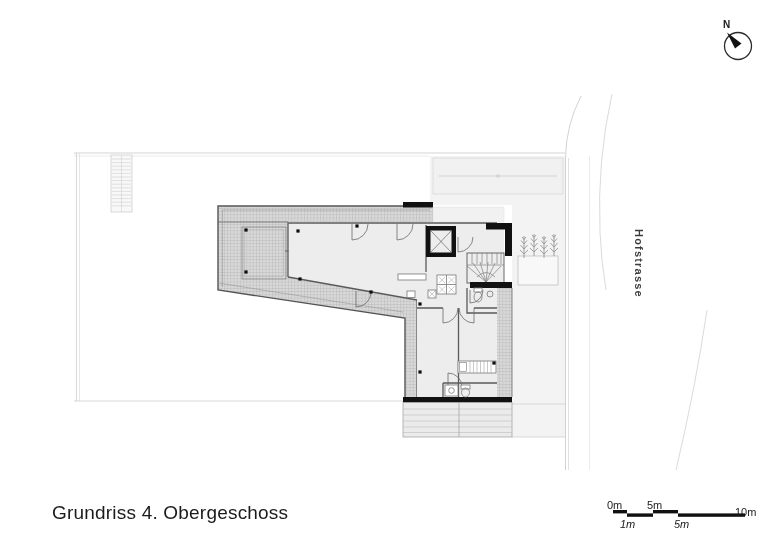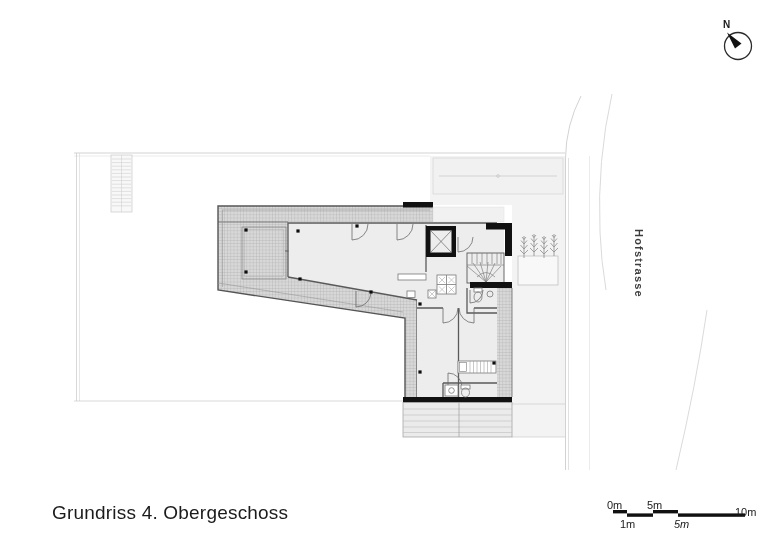--- a/index.html
+++ b/index.html
@@ -9,21 +9,21 @@
   html,body{margin:0;padding:0;background:#fff;}
   .canvas{position:relative;width:780px;height:551px;background:#ffffff;overflow:hidden;
           font-family:"Liberation Sans", sans-serif;color:var(--text);}
   .plan-svg{position:absolute;left:0;top:0;}
   .title{position:absolute;left:30px;top:502px;font-size:19px;letter-spacing:.2px;color:var(--text);margin-left:22px;}
   .north-label{position:absolute;left:723px;top:19px;font-size:10px;font-weight:bold;color:#1a1a1a;}
   .street-label{position:absolute;left:633px;top:229px;writing-mode:vertical-rl;
                 font-size:11px;font-weight:bold;color:#3d3d3d;letter-spacing:1.2px;}
   .scale-label{position:absolute;font-size:11px;color:#1a1a1a;}
   .sl-0{left:607px;top:499px;} .sl-3{left:647px;top:499px;} .sl-10{left:735px;top:506px;}
-  .sl-1{left:620px;top:518px;} .sl-5{left:674px;top:518px;font-style:italic;}
+  .sl-1{left:620px;top:518px;font-style:italic;} .sl-5{left:674px;top:518px;font-style:italic;}
 </style>
 </head>
 <body>
 
 <div class="canvas">
 
   <svg class="plan-svg" width="780" height="551" viewBox="0 0 780 551">
     <defs>
       <pattern id="grid" width="3.2" height="3.2" patternUnits="userSpaceOnUse">
         <rect width="3.2" height="3.2" style="fill:var(--hatch-bg)"></rect>

